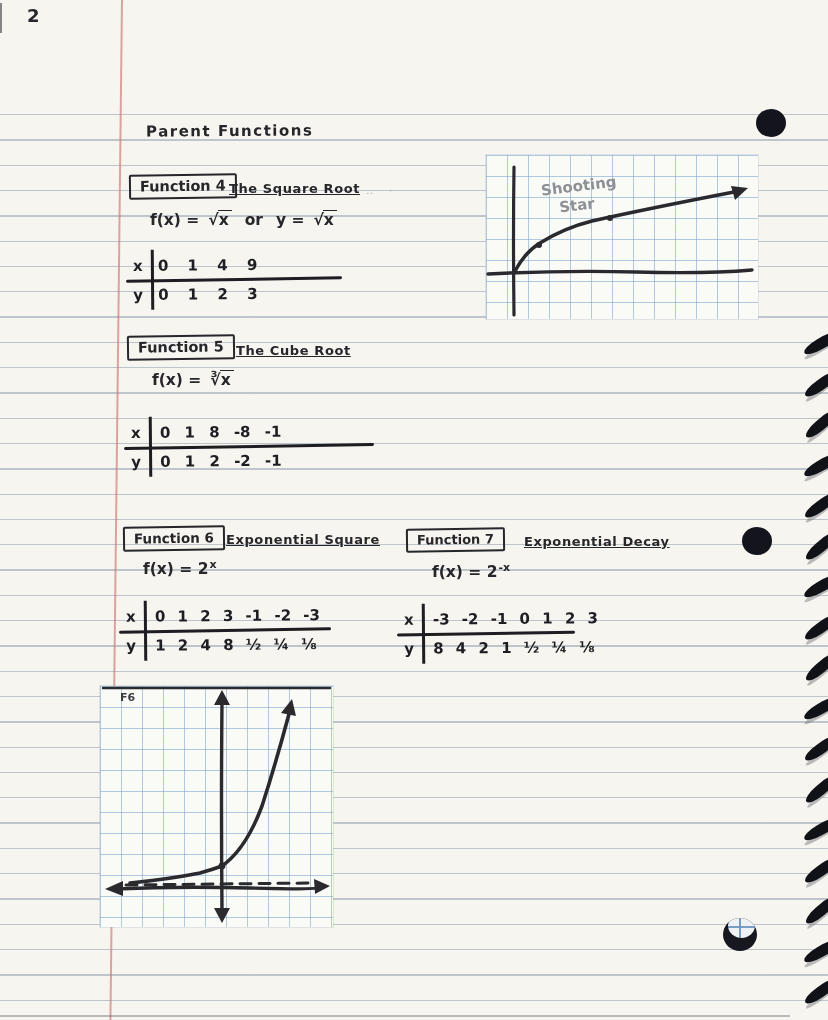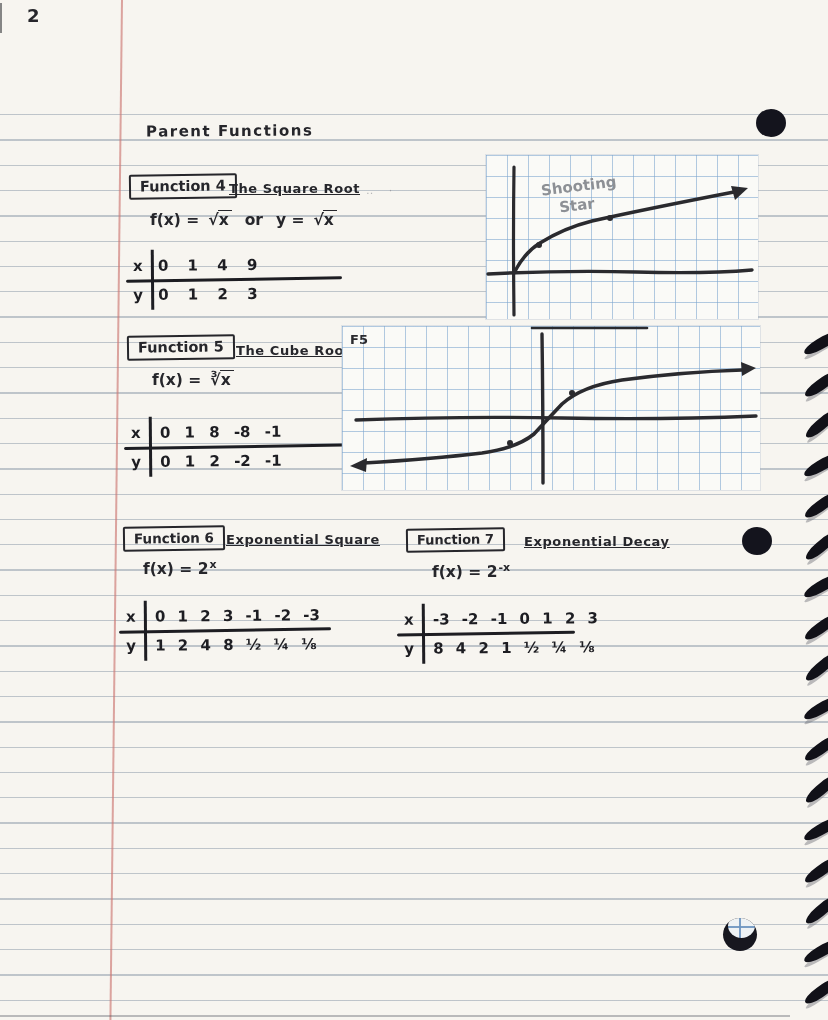--- a/index.html
+++ b/index.html
@@ -164,33 +164,20 @@
       <span class="ht-lbl">x</span>
       <span class="ht-vals ws-md">0 1 8 -8 -1</span>
     </div>
     <div class="ht-div" style="width:250px;"></div>
     <div class="ht-row">
       <span class="ht-lbl">y</span>
       <span class="ht-vals ws-md">0 1 2 -2 -1</span>
     </div>
   </div>
 
-  <div class="graph" style="left:342px; top:326px; width:418px; height:164px;">
-    <svg width="418" height="164" viewBox="0 0 418 164">
-      <path class="ink" stroke-width="2.6" d="M190,2 L305,2"></path>
-      <path class="ink" stroke-width="3.4" d="M200,8 Q201,80 201,157"></path>
-      <path class="ink" stroke-width="3.4" d="M14,94 Q120,90 220,92 T414,90"></path>
-      <path class="ink" stroke-width="3.6" d="M22,137 Q90,133 140,127 Q175,122 192,108 Q204,95 220,78 Q240,60 280,54 Q340,46 400,44"></path>
-      <polygon class="inkfill" points="8,140 25,132 24,146"></polygon>
-      <polygon class="inkfill" points="414,42 399,36 400,50"></polygon>
-      <circle class="inkfill" cx="168" cy="117" r="3"></circle>
-      <circle class="inkfill" cx="230" cy="67" r="3"></circle>
-    </svg>
-    <span class="g-label" style="left:8px; top:6px;">F5</span>
-  </div>
 
   <div class="fn-box hw" style="left:123px; top:526px; font-size:13.5px;">
     <span>Function 6</span>
   </div>
   <div class="hw fn-title" style="left:226px; top:532px;">Exponential Square</div>
   <div class="formula hw" style="left:143px; top:558px;">
     <span><span>f(x) = 2</span><sup>x</sup></span>
   </div>
 
   <div class="fn-box hw" style="left:406px; top:528px; font-size:13px;">
@@ -220,20 +207,36 @@
       <span class="ht-lbl">x</span>
       <span class="ht-vals ws-sm">-3 -2 -1 0 1 2 3</span>
     </div>
     <div class="ht-div" style="width:178px;"></div>
     <div class="ht-row">
       <span class="ht-lbl">y</span>
       <span class="ht-vals ws-sm">8 4 2 1 ½ ¼ ⅛</span>
     </div>
   </div>
 
+  <div class="graph" style="left:100px; top:686px; width:233px; height:241px;">
+    <svg width="233" height="241" viewBox="0 0 233 241">
+      <path class="ink" stroke-width="2.4" d="M3,2 L230,2"></path>
+      <path class="ink" stroke-width="3.4" d="M122,15 Q121,120 122,225"></path>
+      <polygon class="inkfill" points="122,4 114,19 130,19"></polygon>
+      <polygon class="inkfill" points="122,237 114,222 130,222"></polygon>
+      <path class="ink" stroke-width="3.4" d="M14,203 Q80,200 150,202 T222,201"></path>
+      <polygon class="inkfill" points="5,203 23,195 23,210"></polygon>
+      <polygon class="inkfill" points="230,200 214,193 215,208"></polygon>
+      <path class="ink" stroke-width="3" stroke-dasharray="11,8" d="M26,199 L212,197"></path>
+      <path class="ink" stroke-width="3.6" d="M30,197 Q70,193 100,187 Q114,183 122,180 Q146,163 162,120 Q175,80 189,28"></path>
+      <polygon class="inkfill" points="192,13 181,27 196,30"></polygon>
+      <circle class="inkfill" cx="122" cy="180" r="3.4"></circle>
+    </svg>
+    <span class="g-label" style="left:20px; top:5px; font-size:11px; color:#3a3a40;">F6</span>
+  </div>
 
 
   <div class="hole" style="left:756px; top:109px;"></div>
   <div class="hole" style="left:742px; top:527px;"></div>
   <div class="crescent" style="left:723px; top:918px;"></div>
   <div class="spiral">
       <i class="coil" style="top: 0px; transform: rotate(-30deg);"></i>
       <i class="coil" style="top: 40.5px; transform: rotate(-35deg);"></i>
       <i class="coil" style="top: 81px; transform: rotate(-40deg);"></i>
       <i class="coil" style="top: 121.5px; transform: rotate(-30deg);"></i>

